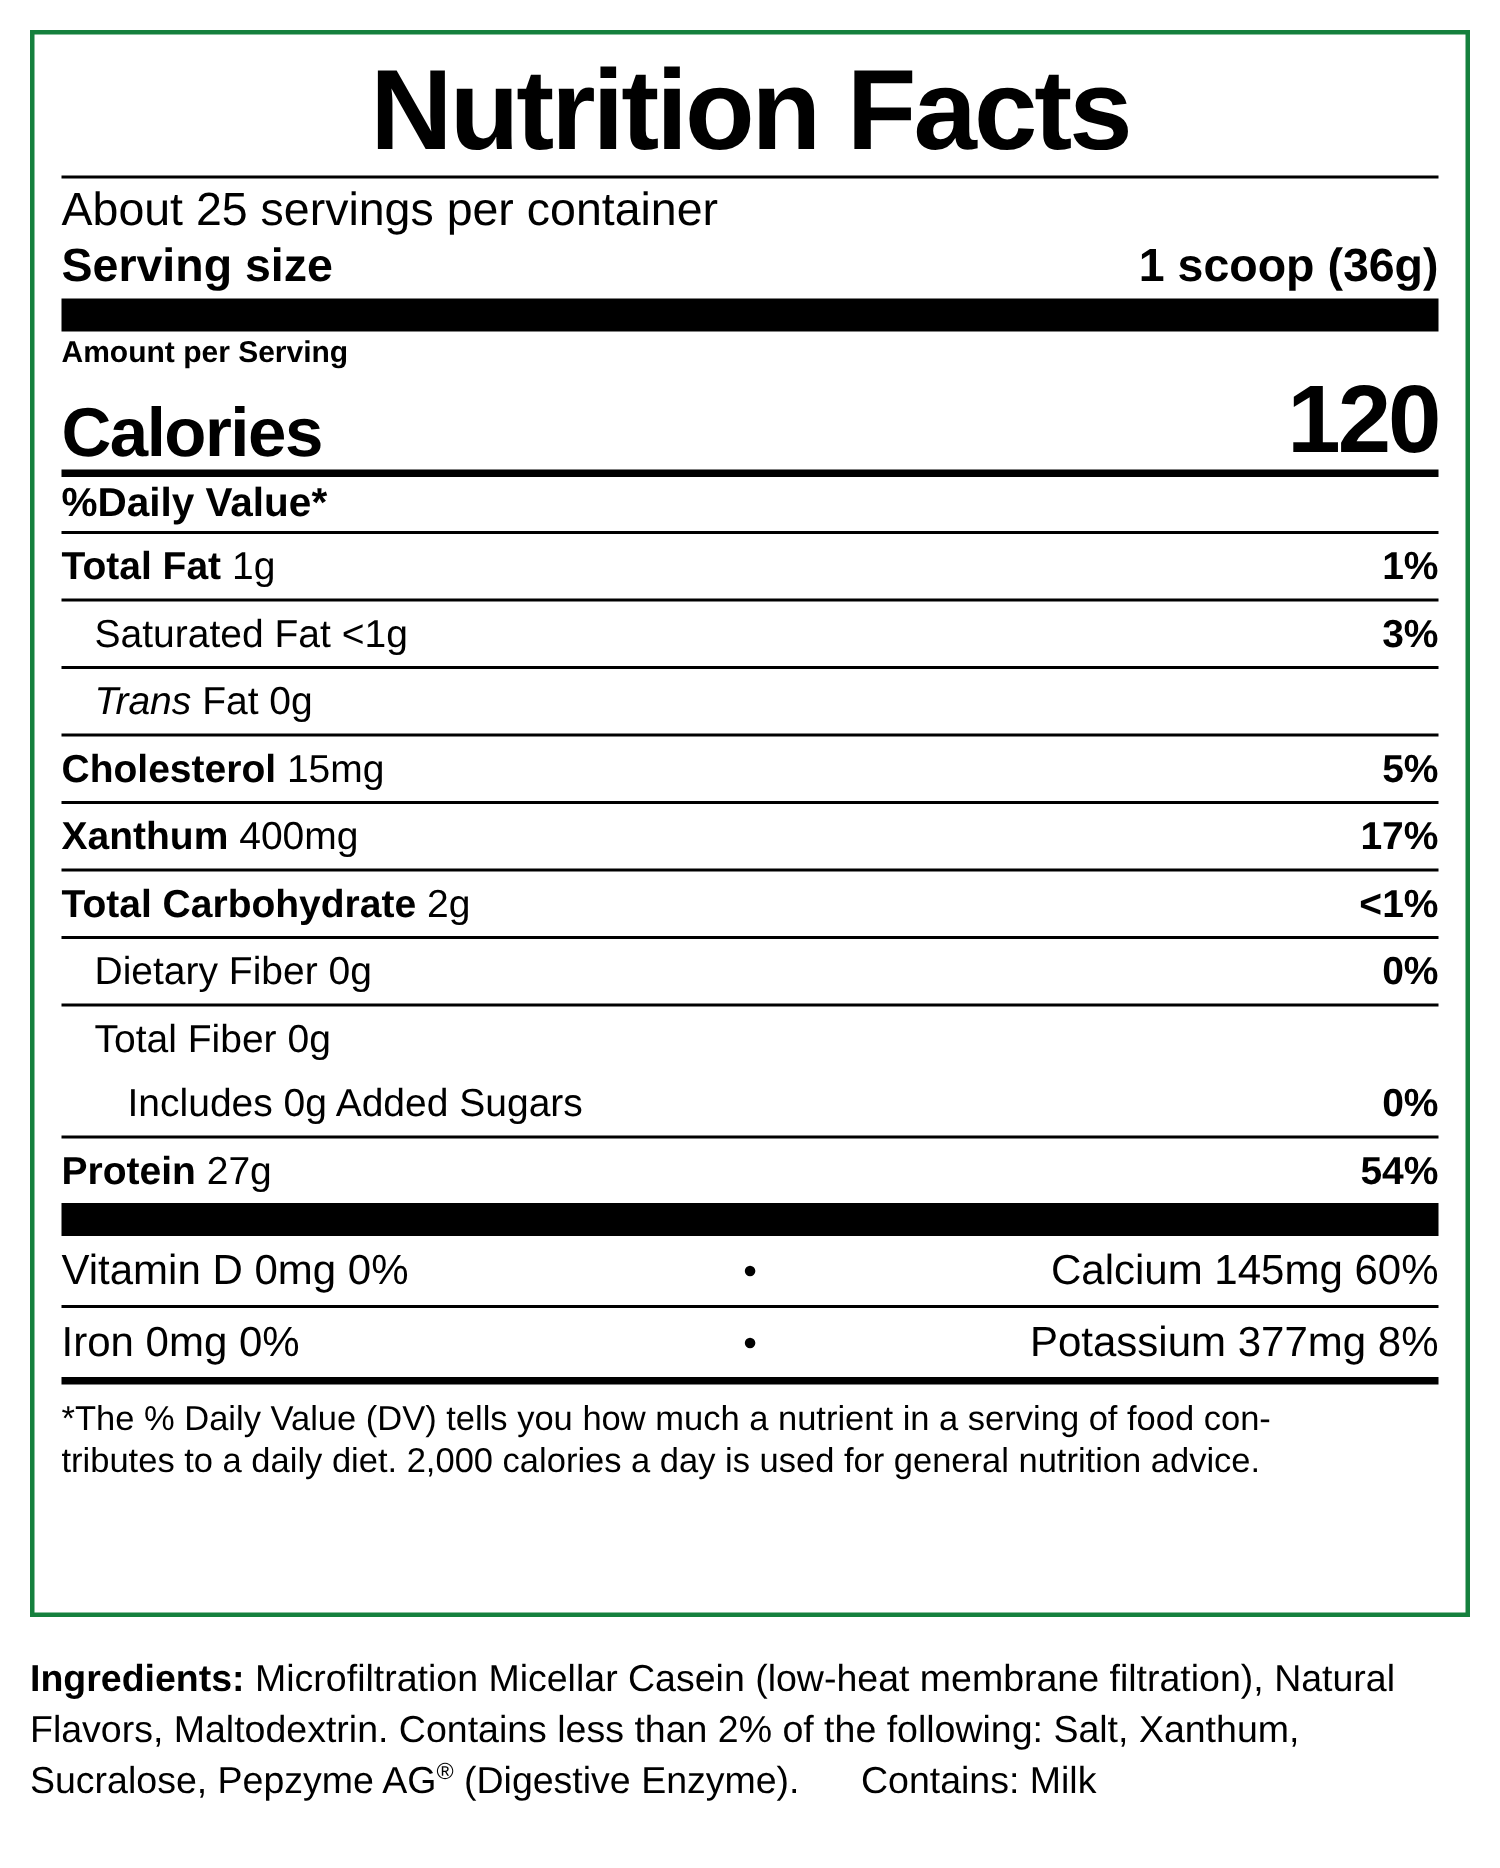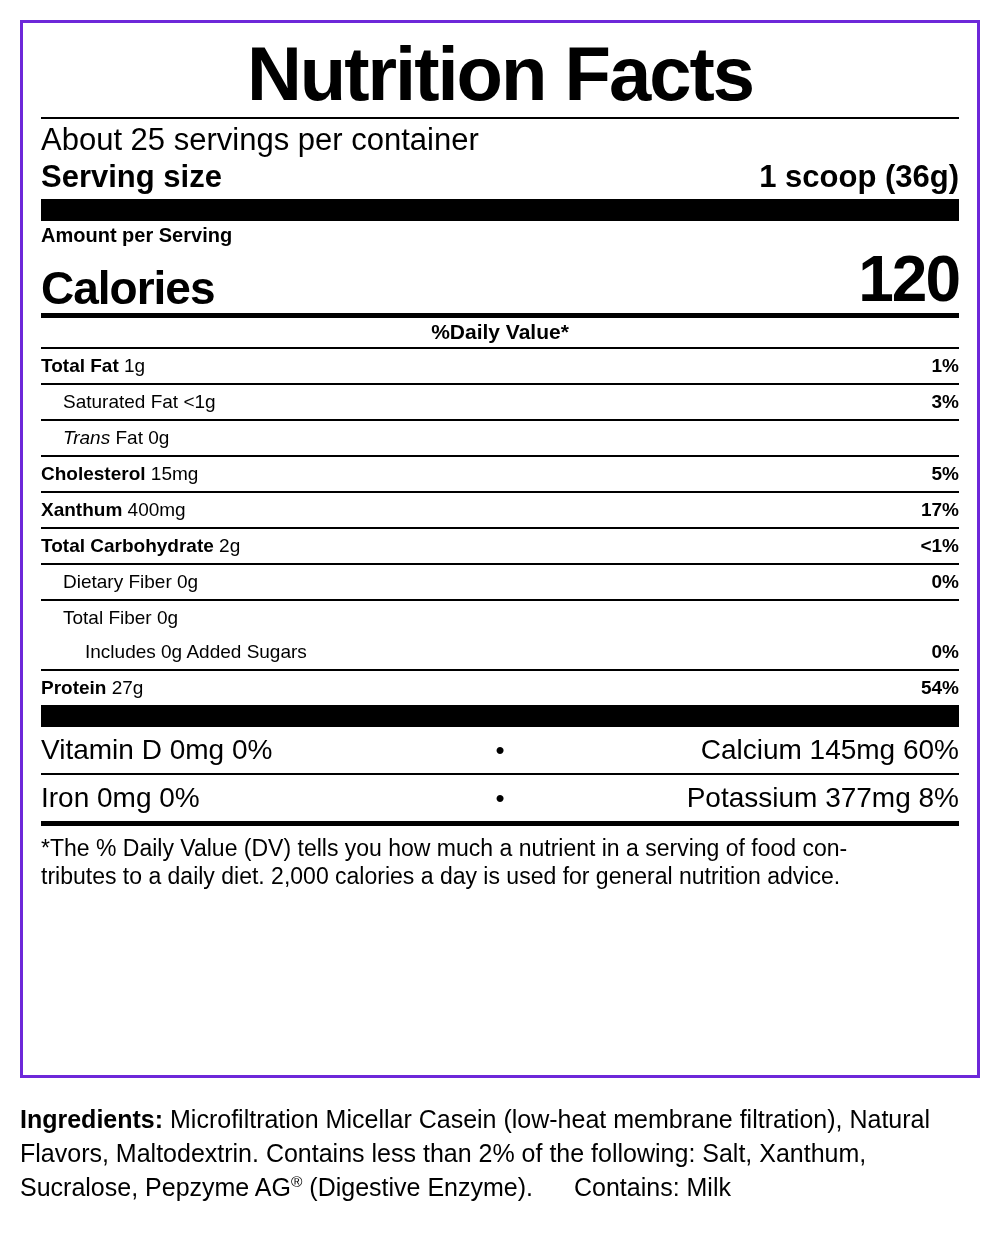--- a/index.html
+++ b/index.html
@@ -19,21 +19,21 @@
     width: 1000px;
     height: 1245px;
     box-sizing: border-box;
   }
   .panel {
     position: absolute;
     left: 20px;
     top: 20px;
     width: 960px;
     height: 1058px;
-    border: 3px solid #6d28d9;
+    border: 3px solid #15803d;
     box-sizing: border-box;
     padding: 12px 18px 8px 18px;
   }
   .title {
     font-size: 76px;
     font-weight: bold;
     line-height: 0.98;
     letter-spacing: -2px;
     text-align: center;
     margin: 2px 0 6px 0;
@@ -74,31 +74,31 @@
     font-weight: bold;
     letter-spacing: -1px;
   }
   .calories-value {
     font-size: 64px;
     font-weight: bold;
     letter-spacing: -2px;
   }
 
   .dv-header {
-    text-align: center;
-    font-size: 21px;
+    text-align: left;
+    font-size: 27px;
     font-weight: bold;
     padding: 2px 0 3px 0;
   }
 
   .nrow {
     display: flex;
     justify-content: space-between;
     align-items: baseline;
-    font-size: 19px;
+    font-size: 26px;
     padding: 6px 0 6px 0;
   }
   .nrow .left { white-space: nowrap; }
   .nrow .right { font-weight: bold; white-space: nowrap; }
   .nrow b { font-weight: bold; }
   .indent1 { padding-left: 22px; }
   .indent2 { padding-left: 44px; }
   .italic { font-style: italic; }
 
   .vit-row {

